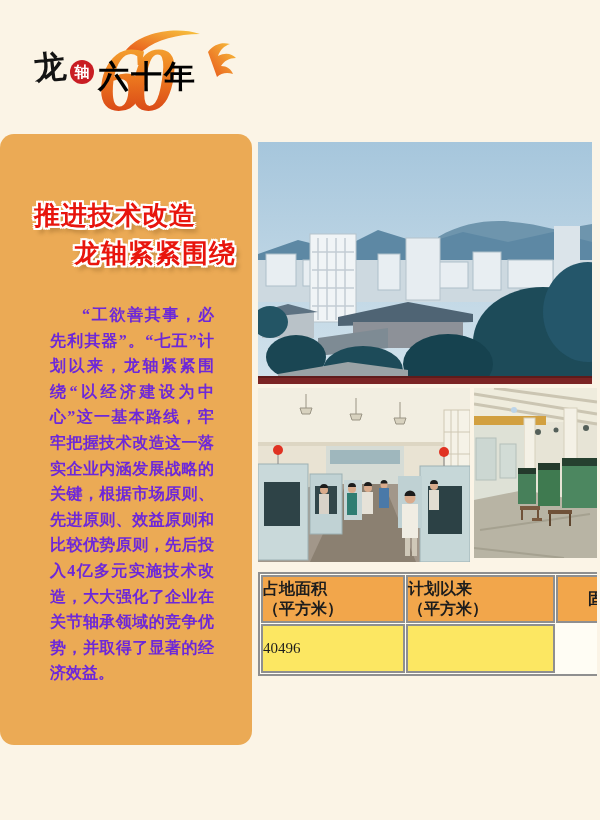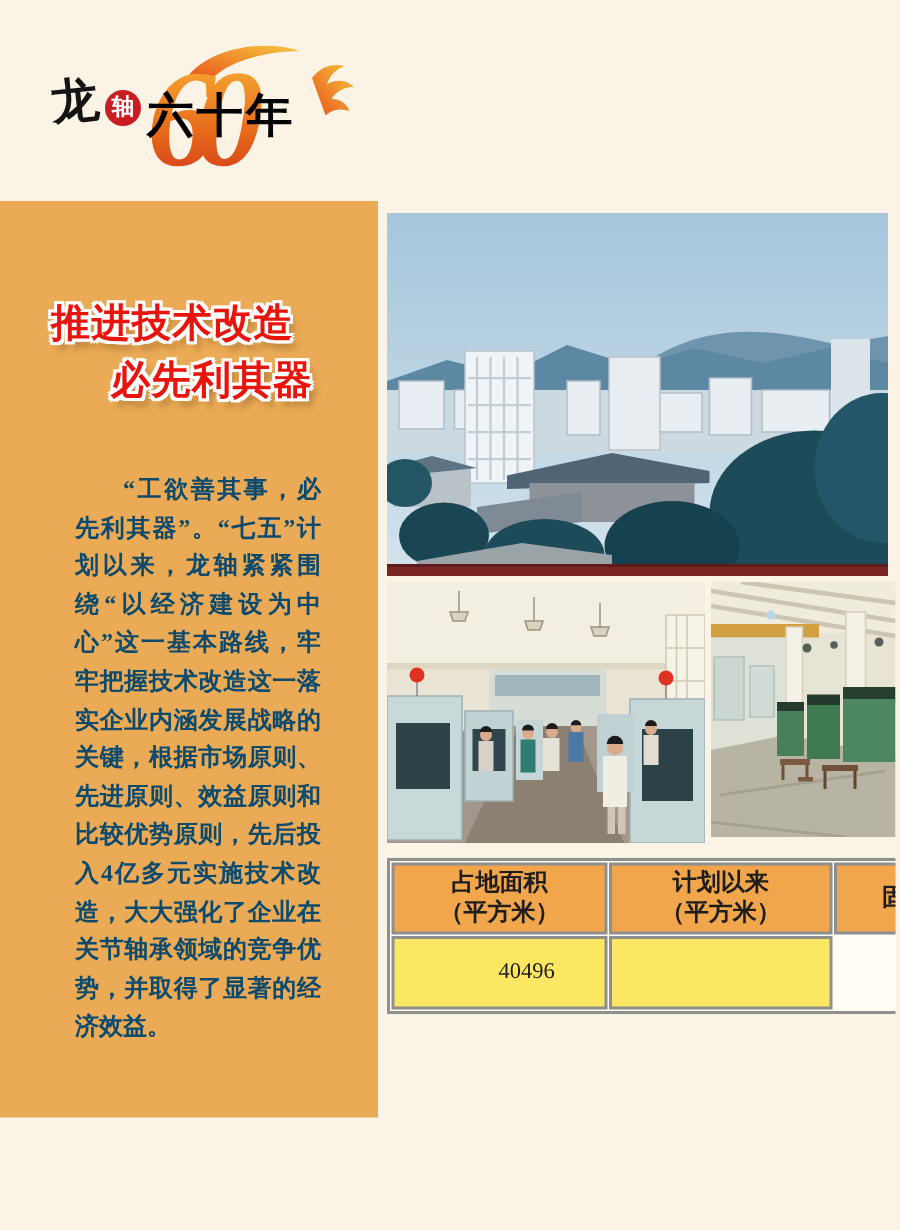--- a/index.html
+++ b/index.html
@@ -11,47 +11,47 @@
   .logo60{position:absolute;left:64px;top:-2px;z-index:1;}
   .l-long{position:absolute;left:2px;top:20px;font-size:32px;font-weight:bold;color:#141414;
           transform:rotate(-6deg);z-index:2;}
   .l-circle{position:absolute;left:38px;top:34px;width:24px;height:24px;background:#c91d23;
             border-radius:50%;display:flex;align-items:center;justify-content:center;z-index:2;}
   .l-zhou{color:#fff;font-size:15px;font-weight:bold;line-height:1;}
   .l-rest{position:absolute;left:66px;top:30px;font-size:31px;font-weight:bold;color:#000000;
           letter-spacing:2px;z-index:2;}
 
   
-  .sidebar{position:absolute;left:0;top:134px;width:252px;height:611px;background:#ebaa55;}
+  .sidebar{position:absolute;left:0;top:134px;width:252px;height:611px;background:#ebaa55;border-radius:14px;}
   .title{position:absolute;font-family:"Liberation Sans",sans-serif;font-weight:900;
          font-size:26px;color:#e8150d;letter-spacing:1px;white-space:nowrap;
          text-shadow:-2px -2px 0 #fff,2px -2px 0 #fff,-2px 2px 0 #fff,2px 2px 0 #fff,
                      -2px 0 0 #fff,2px 0 0 #fff,0 -2px 0 #fff,0 2px 0 #fff,
                      4px 5px 4px rgba(96,60,16,.4);}
   .t1{left:34px;top:64px;}
   .t2{left:74px;top:102px;}
-  .body-text{position:absolute;left:50px;top:180px;width:164px;margin:0;
-             font-size:16px;line-height:25.6px;font-weight:700;color:#0c4a6e;
+  .body-text{position:absolute;left:50px;top:168px;width:164px;margin:0;
+             font-size:16px;line-height:25.6px;font-weight:700;color:#6d28d9;
              text-align:justify;text-indent:2em;}
 
   
   .photo{position:absolute;display:block;}
   .photo-city{left:258px;top:142px;}
   .photo-shop-l{left:258px;top:388px;}
   .photo-shop-r{left:474px;top:388px;}
 
   
   .table-wrap{position:absolute;left:258px;top:572px;width:339px;height:104px;overflow:hidden;}
   .tgrid{box-sizing:border-box;width:451px;border:2px solid #8f8f8f;background:#fffdf4;
          display:grid;grid-template-columns:140px 145px 150px;grid-template-rows:44px 45px;
          gap:5px;padding:3px;}
   .cell{box-shadow:0 0 0 2px #8f8f8f;display:flex;flex-direction:column;
-        align-items:center;justify-content:center;color:#1d1d1d;}
+        justify-content:center;color:#1d1d1d;}
   .th{background:#f2a64b;font-size:16px;line-height:20px;font-weight:600;}
-  .td{background:#fce762;font-size:15px;font-weight:500;padding-left:36px;}
+  .td{background:#fce762;font-size:15px;font-weight:500;}
   .th-cut{align-items:flex-start;padding-left:30px;}
 </style>
 </head>
 <body>
 
 <div class="page">
 
   <div class="logo">
     <svg class="logo60" width="140" height="100" viewBox="0 0 140 100">
       <defs>
@@ -71,21 +71,21 @@
     </svg>
     <span class="l-long">龙</span>
     <span class="l-circle">
       <span class="l-zhou">轴</span>
     </span>
     <span class="l-rest">六十年</span>
   </div>
 
   <div class="sidebar">
     <div class="title t1">推进技术改造</div>
-    <div class="title t2">必先利其器</div>
+    <div class="title t2">龙轴紧紧围绕</div>
     <p class="body-text">“工欲善其事，必先利其器”。“七五”计划以来，龙轴紧紧围绕“以经济建设为中心”这一基本路线，牢牢把握技术改造这一落实企业内涵发展战略的关键，根据市场原则、先进原则、效益原则和比较优势原则，先后投入4亿多元实施技术改造，大大强化了企业在关节轴承领域的竞争优势，并取得了显著的经济效益。</p>
   </div>
 
   <svg class="photo photo-city" width="334" height="242" viewBox="0 0 334 242">
     <defs>
       <linearGradient id="sky" x1="0" y1="0" x2="0" y2="1">
         <stop offset="0" stop-color="#a6c6dc"></stop>
           <stop offset="1" stop-color="#d3e3ec"></stop>
       </linearGradient>
     </defs>

